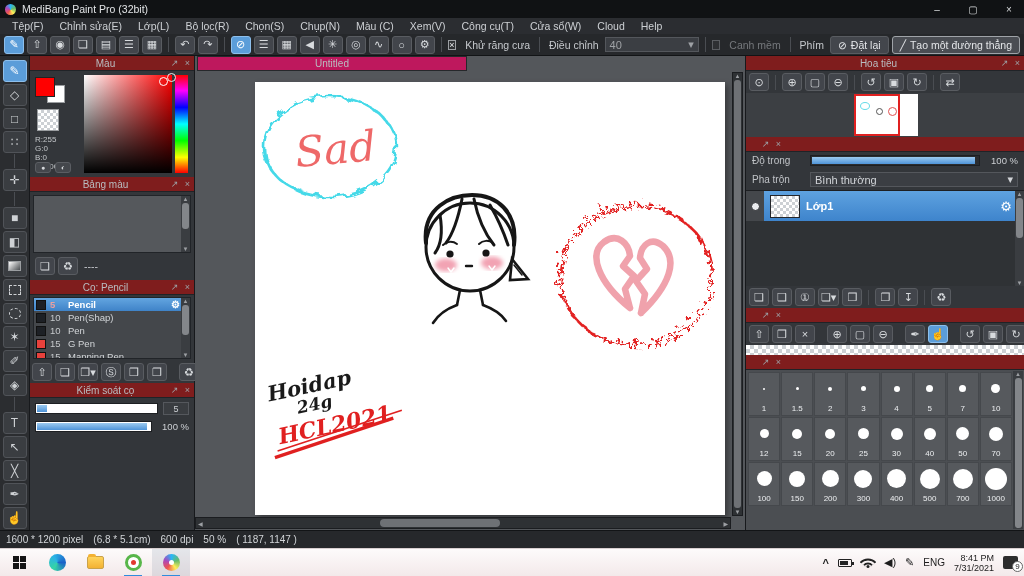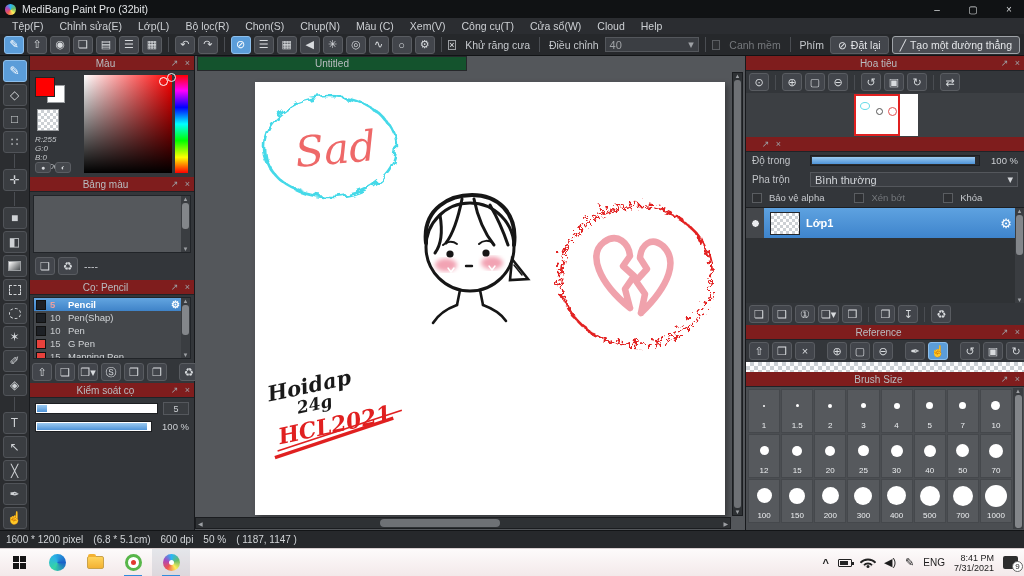--- a/index.html
+++ b/index.html
@@ -41,21 +41,21 @@
   .ltool .shape-lasso{width:12px;height:11px;border:1px dashed #cfd2d5;border-radius:50%;}
   .ltool .shape-grad{width:13px;height:10px;background:linear-gradient(135deg,#fff,#4a4d50);border:1px solid #9b9ea1;}
 
   
   .leftdock{width:165px;background:#33363a;border-right:1px solid #17191c;display:flex;flex-direction:column;}
   .panel-title{height:15px;background:#7f1d1d;border-bottom:1px solid #202327;display:flex;align-items:center;font-size:10px;color:#b9bdc1;flex:none;}
   .panel-title .pt-text{flex:1;text-align:center;}
   .pt-ico{width:13px;text-align:center;color:#9da0a4;font-size:9px;}
 
   .color-body{height:106px;display:flex;padding:4px 3px;gap:3px;flex:none;}
-  .swatch-col{width:48px;position:relative;font-size:8px;color:#c3c6c9;line-height:9px;font-style:italic;}
+  .swatch-col{width:48px;position:relative;font-size:8px;color:#c3c6c9;line-height:9px;}
   .sw-bg{position:absolute;left:14px;top:10px;width:18px;height:18px;background:#fff;border:1px solid #9a9da0;}
   .sw-fg{position:absolute;left:2px;top:2px;width:20px;height:20px;border:1px solid #222;}
   .sw-tr{position:absolute;left:4px;top:34px;width:22px;height:22px;border:1px solid #9a9da0;}
   .rgb{position:absolute;left:2px;top:60px;}
   .cp-btns{position:absolute;left:2px;bottom:0;display:flex;gap:4px;}
   .cp-btn{width:16px;height:11px;background:#44474c;border:1px solid #5b5e63;border-radius:3px;display:flex;align-items:center;justify-content:center;font-size:7px;color:#d5d8db;}
   .sv-box{width:88px;height:98px;background:linear-gradient(to top,#000,rgba(0,0,0,0)),linear-gradient(to right,#fff,#f00);position:relative;flex:none;}
   .ring{position:absolute;width:9px;height:9px;border:1.5px solid #fff;border-radius:50%;}
   .hue-bar{width:13px;height:98px;background:linear-gradient(180deg,#f00 0%,#f0f 16%,#00f 33%,#0ff 50%,#0f0 67%,#ff0 84%,#f00 100%);flex:none;}
 
@@ -77,21 +77,21 @@
 
   .bc-body{padding:4px 5px;flex:none;}
   .slider-row{display:flex;align-items:center;gap:5px;margin-bottom:6px;}
   .hslider{height:11px;background:#fff;border:1px solid #1d1f22;position:relative;flex:1;}
   .hfill{position:absolute;top:1px;bottom:1px;left:1px;background:linear-gradient(#9ccaf0,#4f94d8);}
   .val-box{width:26px;height:13px;background:#3a3d41;border:1px solid #55585d;color:#cdd0d4;font-size:9px;display:flex;align-items:center;justify-content:center;}
   .val-text{font-size:9.5px;color:#cdd0d4;width:32px;text-align:right;}
 
   
   .canvas-area{flex:1;background:#54575b;position:relative;overflow:hidden;}
-  .canvas-tab{position:absolute;left:2px;top:0;width:270px;height:15px;background:#14532d;border:1px solid #26282b;color:#b9bdc1;font-size:10px;display:flex;align-items:center;justify-content:center;}
+  .canvas-tab{position:absolute;left:2px;top:0;width:270px;height:15px;background:#be185d;border:1px solid #26282b;color:#b9bdc1;font-size:10px;display:flex;align-items:center;justify-content:center;}
   .white-canvas{position:absolute;left:60px;top:26px;width:470px;height:433px;background:#fff;box-shadow:3px 3px 6px rgba(0,0,0,.35);}
   .vscroll{position:absolute;right:2px;top:16px;bottom:14px;width:11px;background:#2e3134;border:1px solid #1b1d20;display:flex;flex-direction:column;align-items:center;font-size:6px;color:#9da0a4;}
   .vscroll .thumb{width:7px;flex:1;margin:1px 0;background:#6e7control;background:#6e7175;border-radius:3px;}
   .hscroll{position:absolute;left:0;right:14px;bottom:1px;height:12px;background:#2e3134;border:1px solid #1b1d20;display:flex;align-items:center;font-size:6px;color:#9da0a4;padding:0 2px;}
   .hscroll .track{flex:1;position:relative;height:8px;}
   .hscroll .thumb{position:absolute;left:34%;width:120px;top:0;height:8px;background:#6e7175;border-radius:4px;}
 
   
   .rightdock{width:279px;background:#33363a;border-left:1px solid #17191c;display:flex;flex-direction:column;}
   .icon-row{display:flex;align-items:center;gap:3px;padding:2px 3px;flex:none;}
@@ -652,28 +652,20 @@
         </span>
       <span class="val-text">100 %</span>
     </div>
     <div class="layer-row1">
       <span class="layer-label">Pha trộn</span>
       <span class="dd" style="flex:1;color:#d2d5d9;justify-content:space-between;">
         <span class="val">Bình thường</span>
         <span>▾</span>
       </span>
     </div>
-    <div class="checks">
-      <span class="cb off"></span>
-      <span>Bảo vệ alpha</span>
-      <span class="cb off c2"></span>
-      <span class="dim">Xén bớt</span>
-      <span class="cb off c3"></span>
-      <span>Khóa</span>
-    </div>
     <div class="layer-list">
       <div class="layer-item">
         <span class="eye-cell">
             <span class="eye-dot"></span>
           </span>
         <span class="layer-thumb checker checker-sm"></span>
         <span class="layer-name">Lớp1</span>
         <span class="layer-gear">⚙</span>
       </div>
       <span class="sbar-v">
@@ -708,21 +700,20 @@
           <i style="font-style:normal">↧</i>
         </span>
         <i class="vsep"></i>
         <span class="tbtn">
           <i style="font-style:normal">♻</i>
         </span>
       </div>
 
     <div class="panel-title">
       <span class="pt-ico"></span>
-      <span class="pt-text">Reference</span>
       <span class="pt-ico">↗</span>
       <span class="pt-ico">×</span>
     </div>
     <div class="icon-row">
 
     <span class="tbtn">
           <i style="font-style:normal">⇧</i>
         </span>
         <span class="tbtn">
           <i style="font-style:normal">❒</i>
@@ -756,21 +747,20 @@
         </span>
         <span class="tbtn">
           <i style="font-style:normal">↻</i>
         </span>
         <i class="vsep"></i>
       </div>
     <div class="ref-strip checker"></div>
 
     <div class="panel-title">
       <span class="pt-ico"></span>
-      <span class="pt-text">Brush Size</span>
       <span class="pt-ico">↗</span>
       <span class="pt-ico">×</span>
     </div>
     <div class="bs-grid">
 
       <span class="bs-scroll">
           <span>▲</span>
           <span class="thumb"></span>
         </span>
 

